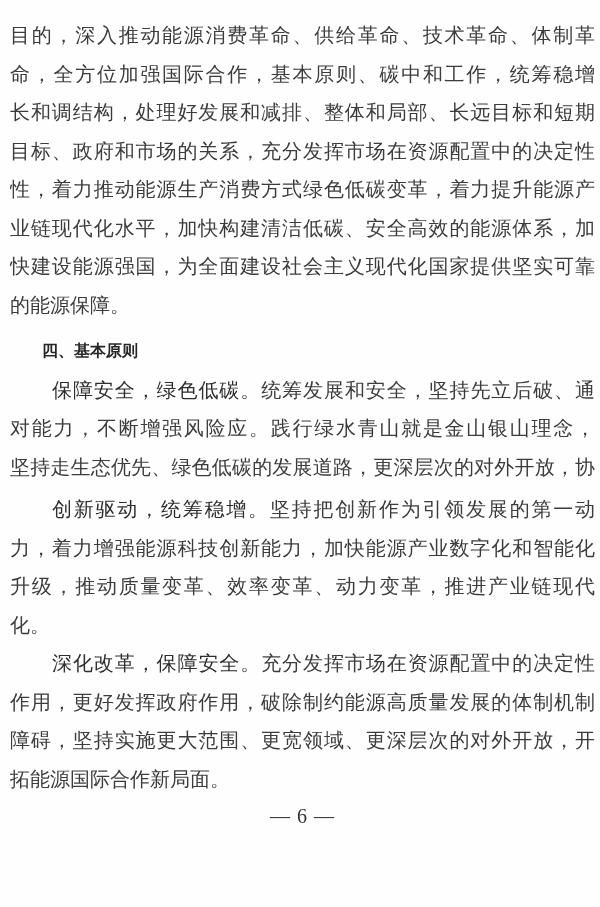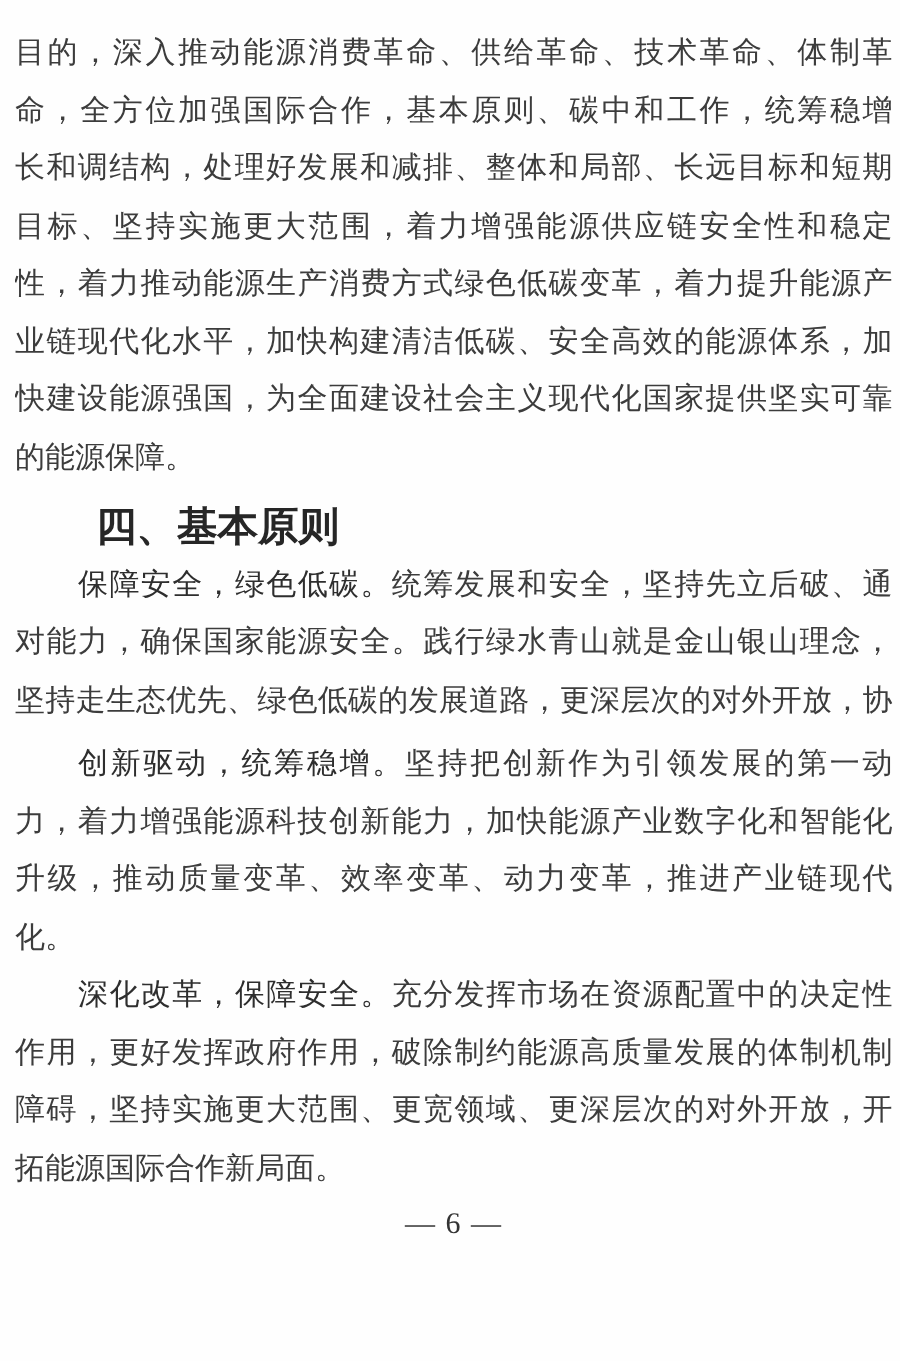--- a/index.html
+++ b/index.html
@@ -31,21 +31,21 @@
   .endline { text-align: left; }
   .indent { text-indent: 2.1em; }
   .lead {
     font-weight: 400;
     color: #2e2e2e;
   }
   .heading {
     font-family: "Liberation Sans", "DejaVu Sans", sans-serif;
     font-weight: 700;
     color: #262626;
-    font-size: 27px;
+    font-size: 16px;
     line-height: 38.5px;
     height: 38.5px;
     text-indent: 2em;
     margin-top: 8px;
   }
   .para-gap { margin-top: 4px; }
   .footer {
     margin-top: 6px;
     text-align: center;
     font-size: 20px;
@@ -56,32 +56,32 @@
 </style>
 </head>
 <body>
 
 <div class="page">
 
   <div class="para">
     <div class="line fill">目的，深入推动能源消费革命、供给革命、技术革命、体制革</div>
     <div class="line fill">命，全方位加强国际合作，基本原则、碳中和工作，统筹稳增</div>
     <div class="line fill">长和调结构，处理好发展和减排、整体和局部、长远目标和短期</div>
-    <div class="line fill">目标、坚持实施更大范围，着力增强能源供应链安全性和稳定</div>
+    <div class="line fill">目标、政府和市场的关系，充分发挥市场在资源配置中的决定性</div>
     <div class="line fill">性，着力推动能源生产消费方式绿色低碳变革，着力提升能源产</div>
     <div class="line fill">业链现代化水平，加快构建清洁低碳、安全高效的能源体系，加</div>
     <div class="line fill">快建设能源强国，为全面建设社会主义现代化国家提供坚实可靠</div>
     <div class="line endline">的能源保障。</div>
   </div>
 
   <div class="heading">四、基本原则</div>
 
   <div class="para">
     <div class="line fill indent"><span class="lead">保障安全，绿色低碳。</span><span>统筹发展和安全，坚持先立后破、通</span></div>
-    <div class="line fill">对能力，确保国家能源安全。践行绿水青山就是金山银山理念，</div>
+    <div class="line fill">对能力，不断增强风险应。践行绿水青山就是金山银山理念，</div>
     <div class="line fill">坚持走生态优先、绿色低碳的发展道路，更深层次的对外开放，协</div>
   </div>
 
   <div class="para para-gap">
     <div class="line fill indent"><span class="lead">创新驱动，统筹稳增。</span><span>坚持把创新作为引领发展的第一动</span></div>
     <div class="line fill">力，着力增强能源科技创新能力，加快能源产业数字化和智能化</div>
     <div class="line fill">升级，推动质量变革、效率变革、动力变革，推进产业链现代</div>
     <div class="line endline">化。</div>
   </div>
 

